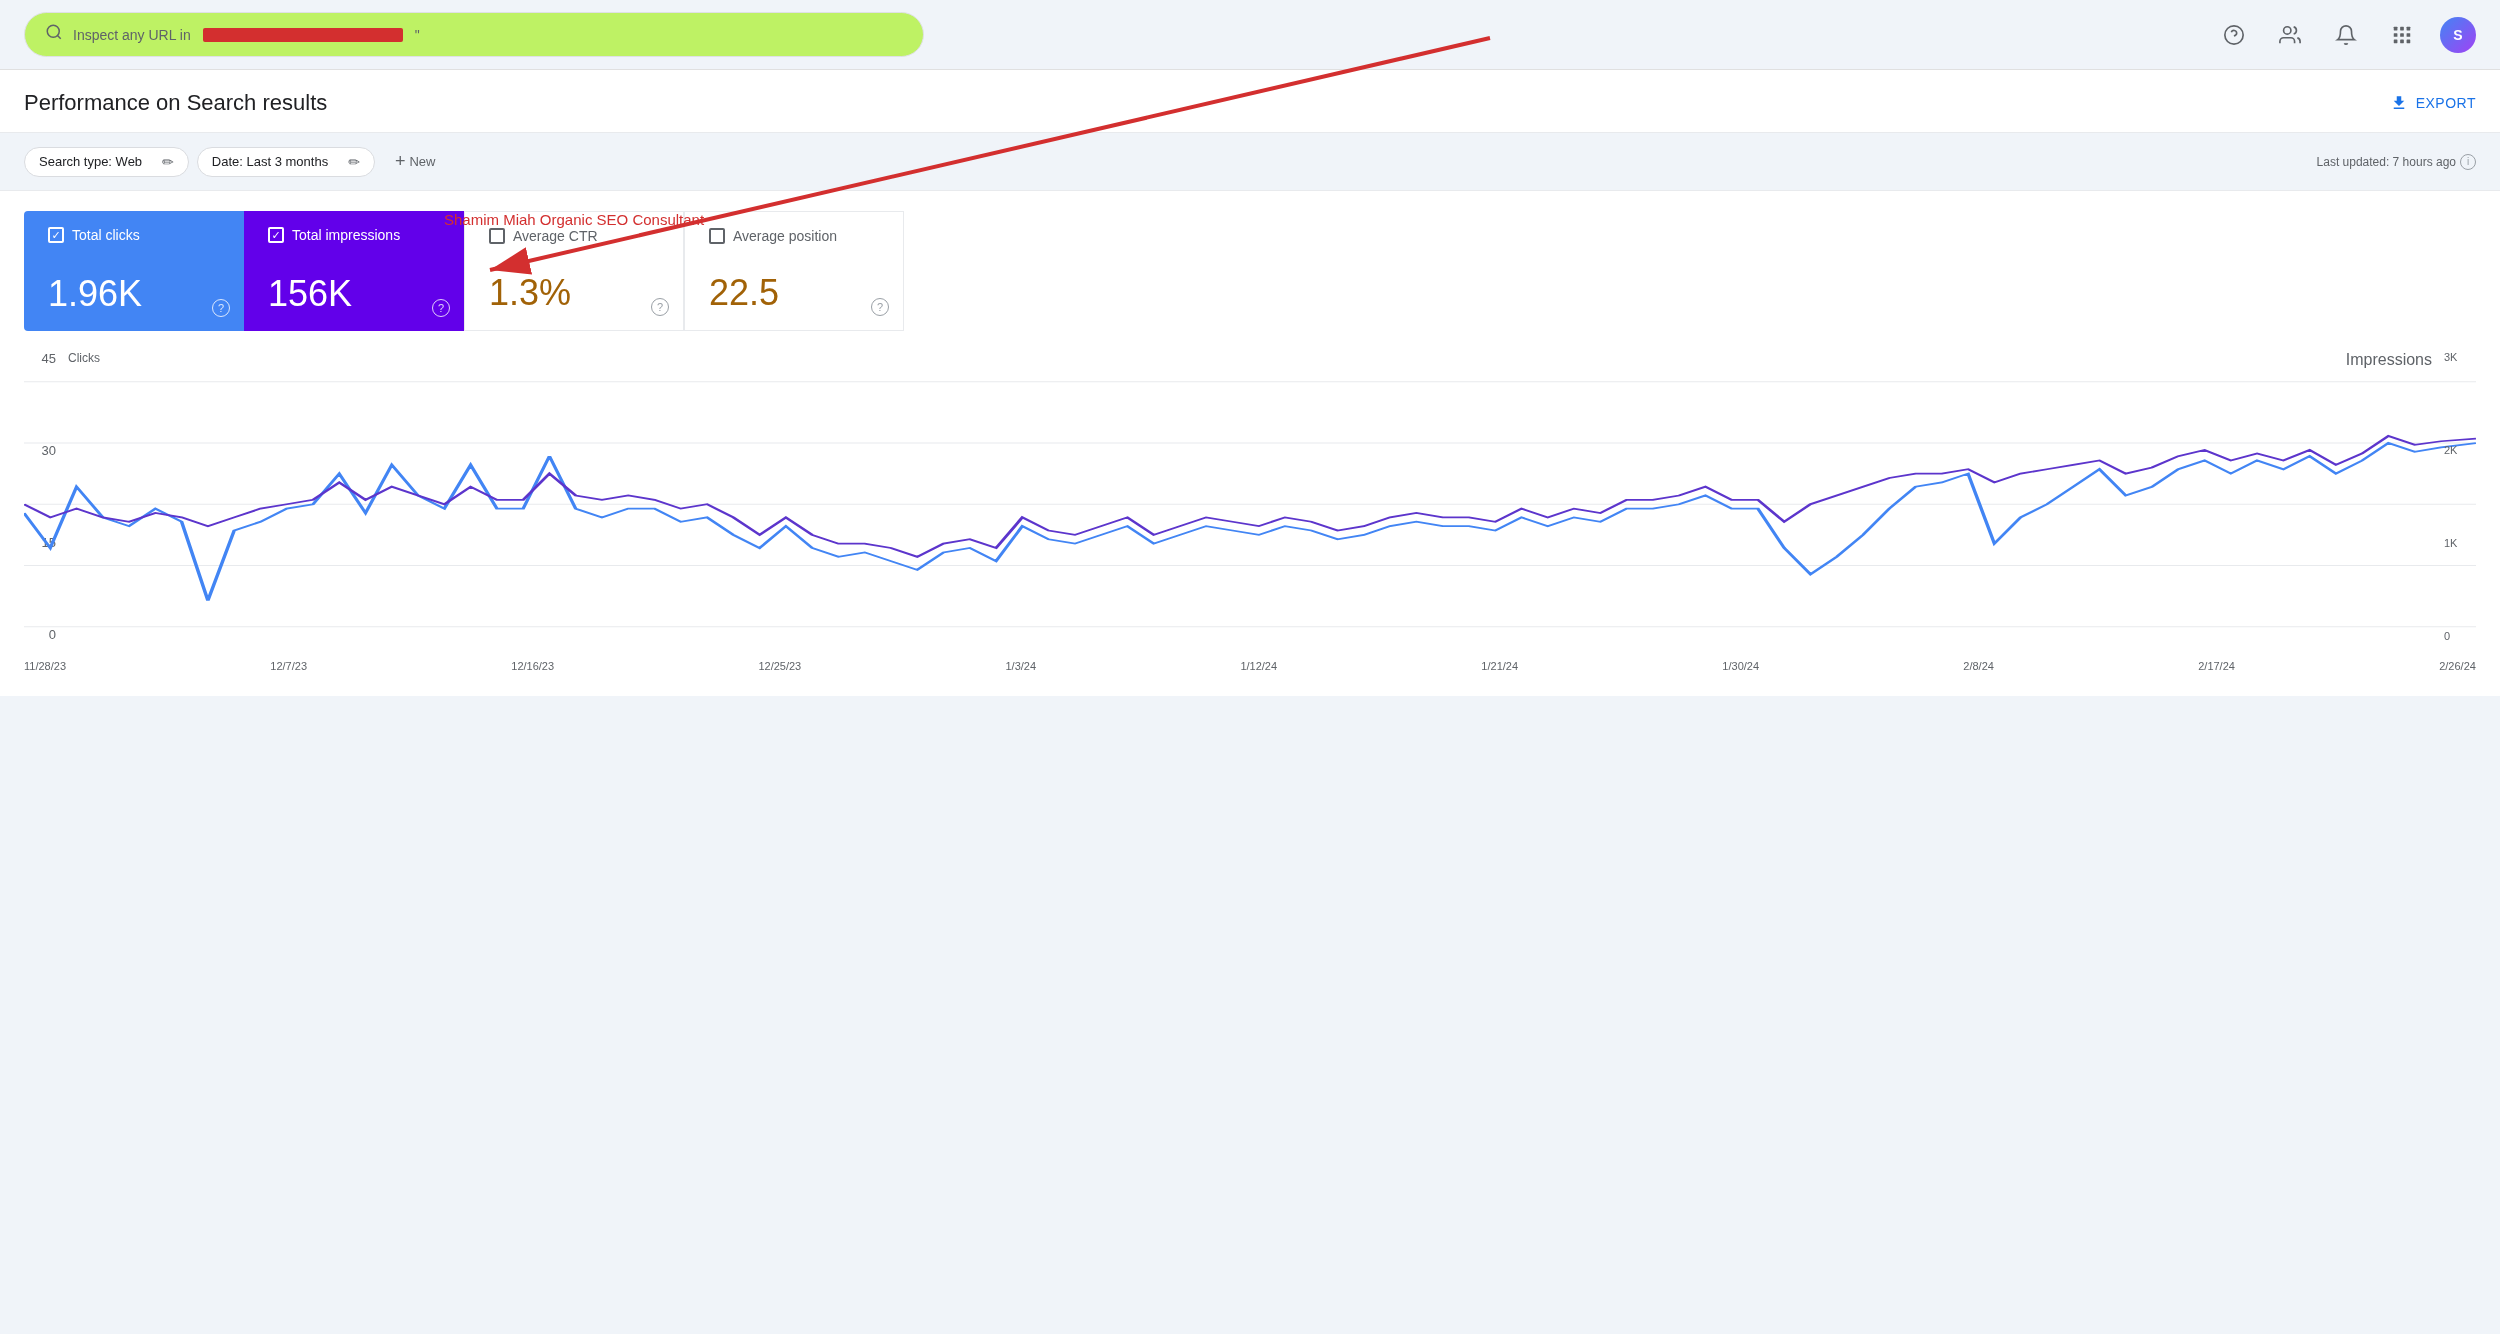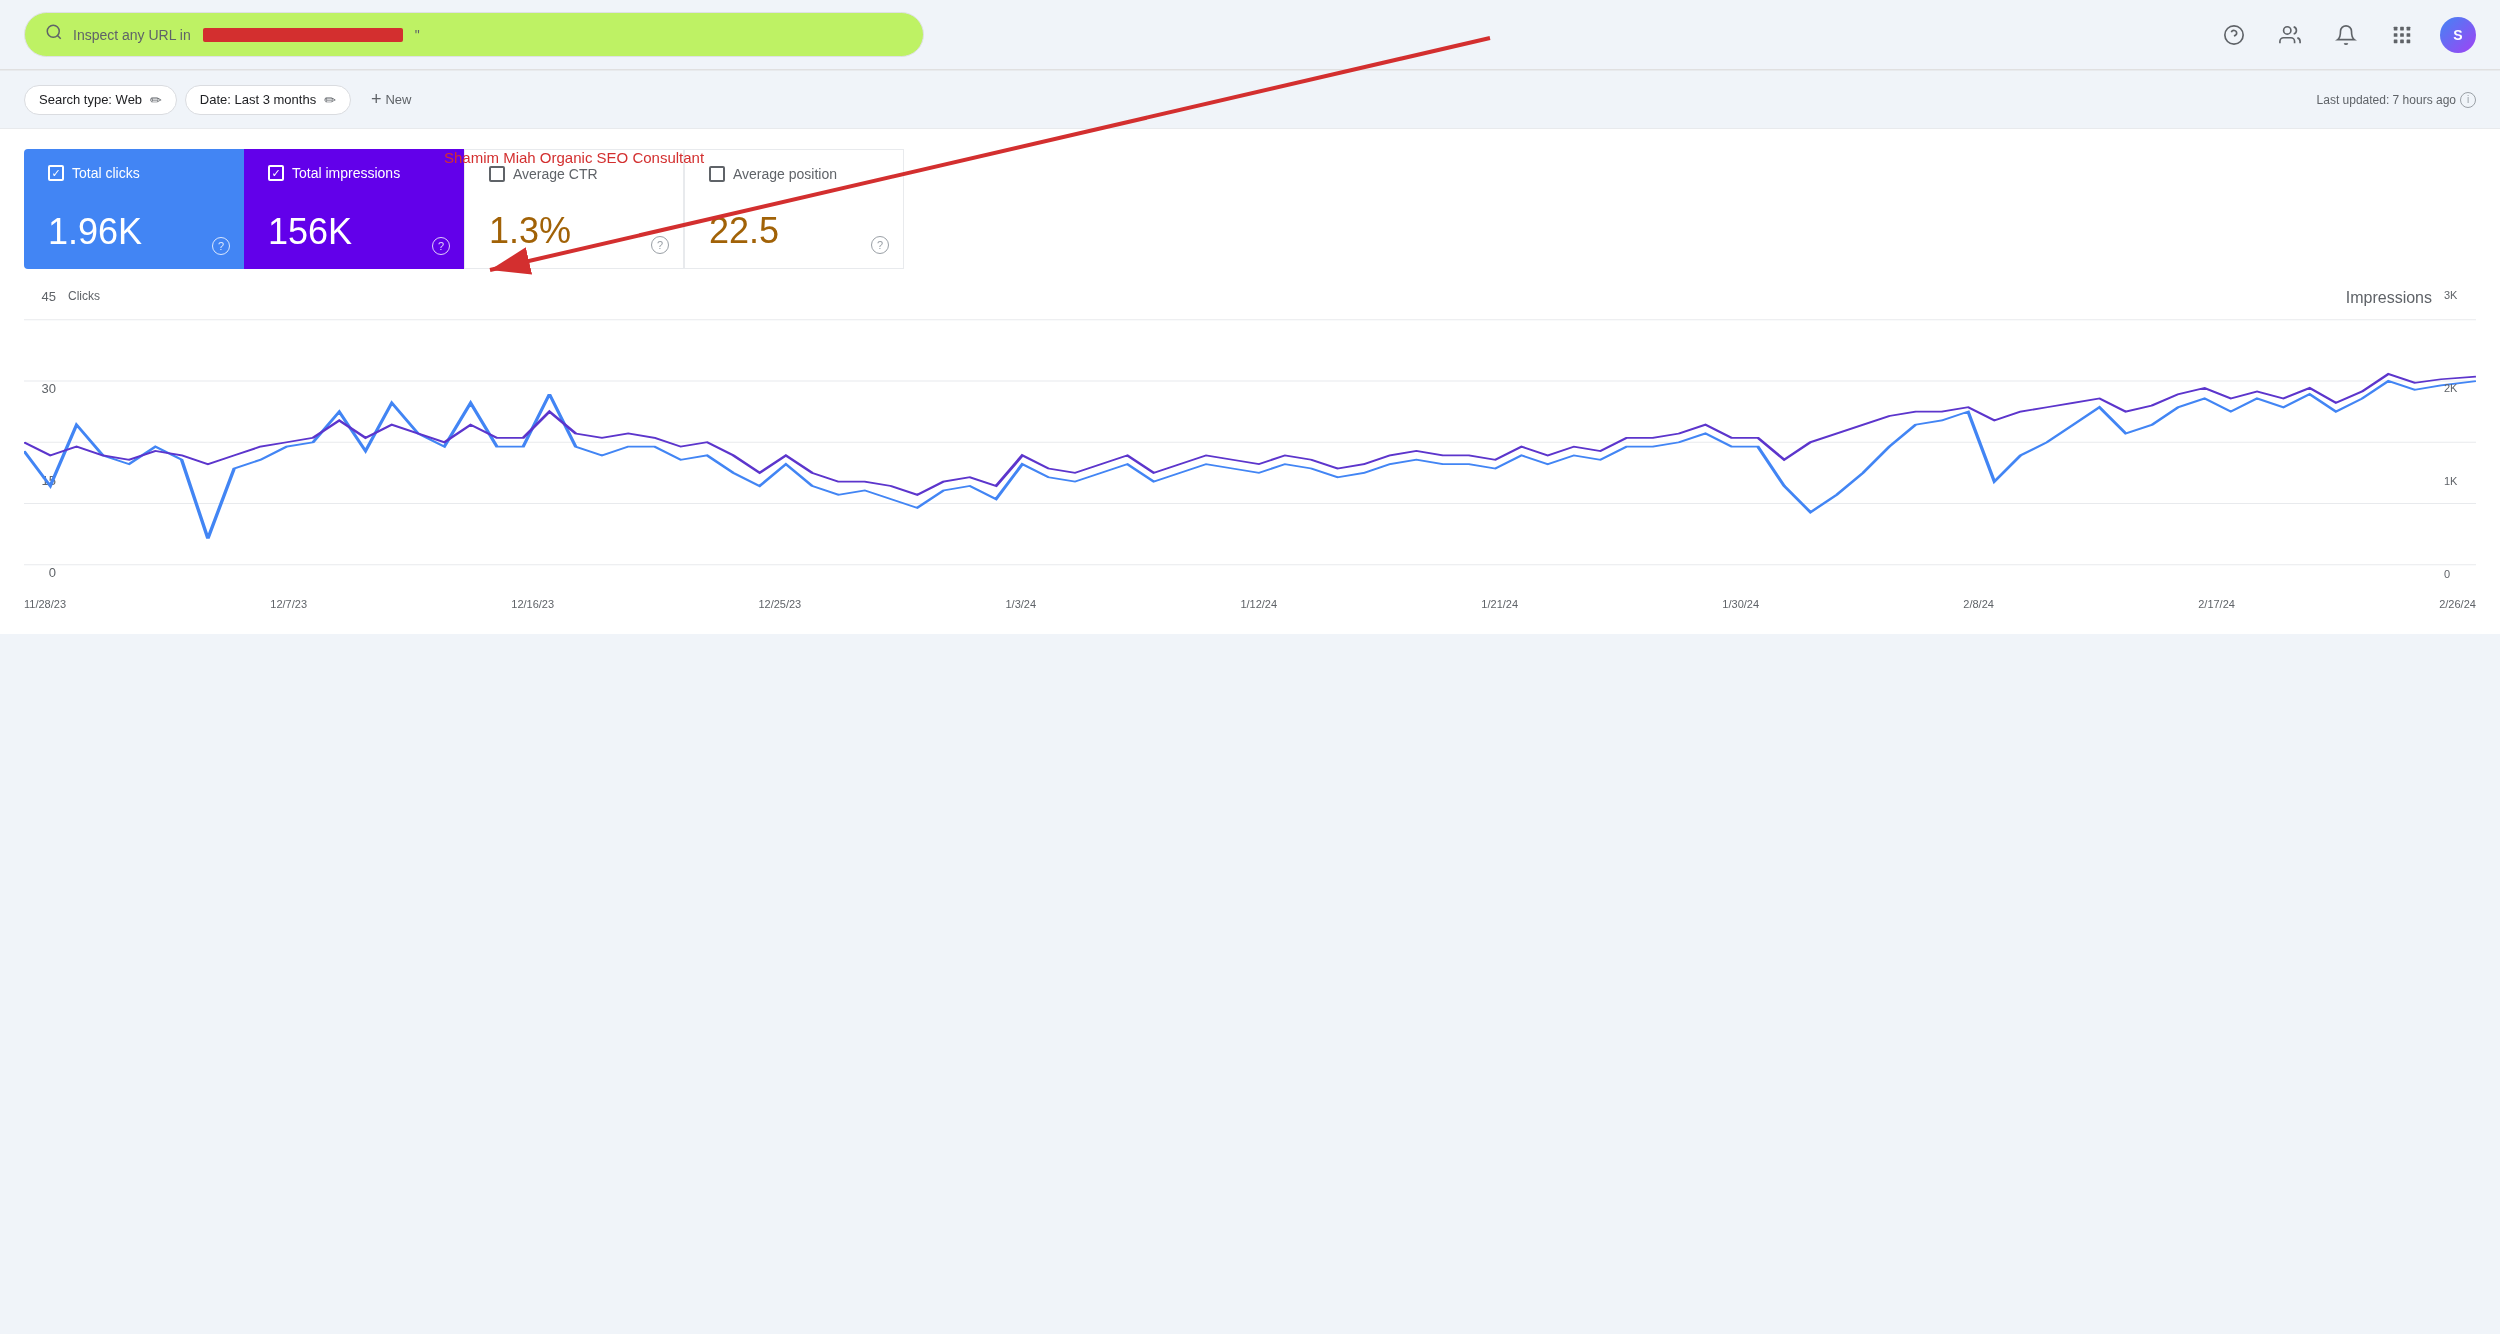--- a/index.html
+++ b/index.html
@@ -102,21 +102,21 @@
       border-top: 1px solid #e8eaed;
       border-bottom: 1px solid #e8eaed;
       background: #f0f4f9;
       margin: 0 -24px;
       padding-left: 24px;
       padding-right: 24px;
     }
     .filter-chip {
       display: flex;
       align-items: center;
-      gap: 8px;
+      gap: 20px;
       background: #fff;
       border: 1px solid #dadce0;
       border-radius: 20px;
       padding: 6px 14px;
       font-size: 13px;
       color: #202124;
       cursor: pointer;
       font-weight: 500;
     }
     .filter-chip .edit-icon { color: #5f6368; font-size: 14px; }
@@ -310,20 +310,29 @@
       </svg>
     </div>
     <div class="avatar">
       <span>S</span>
     </div>
   </div>
 </div>
 
 <div class="main">
 
+  <div class="page-header">
+    <h1 class="page-title">Performance on Search results</h1>
+    <div class="export-btn">
+      <svg width="18" height="18" viewBox="0 0 24 24" fill="#1a73e8">
+        <path d="M19 9h-4V3H9v6H5l7 7 7-7zM5 18v2h14v-2H5z"></path>
+      </svg>
+      <span>EXPORT</span>
+    </div>
+  </div>
 
   <div class="filter-bar">
     <div class="filter-chip">
       <span>Search type: Web</span>
       <span class="edit-icon">✏</span>
     </div>
     <div class="filter-chip">
       <span>Date: Last 3 months</span>
       <span class="edit-icon">✏</span>
     </div>

